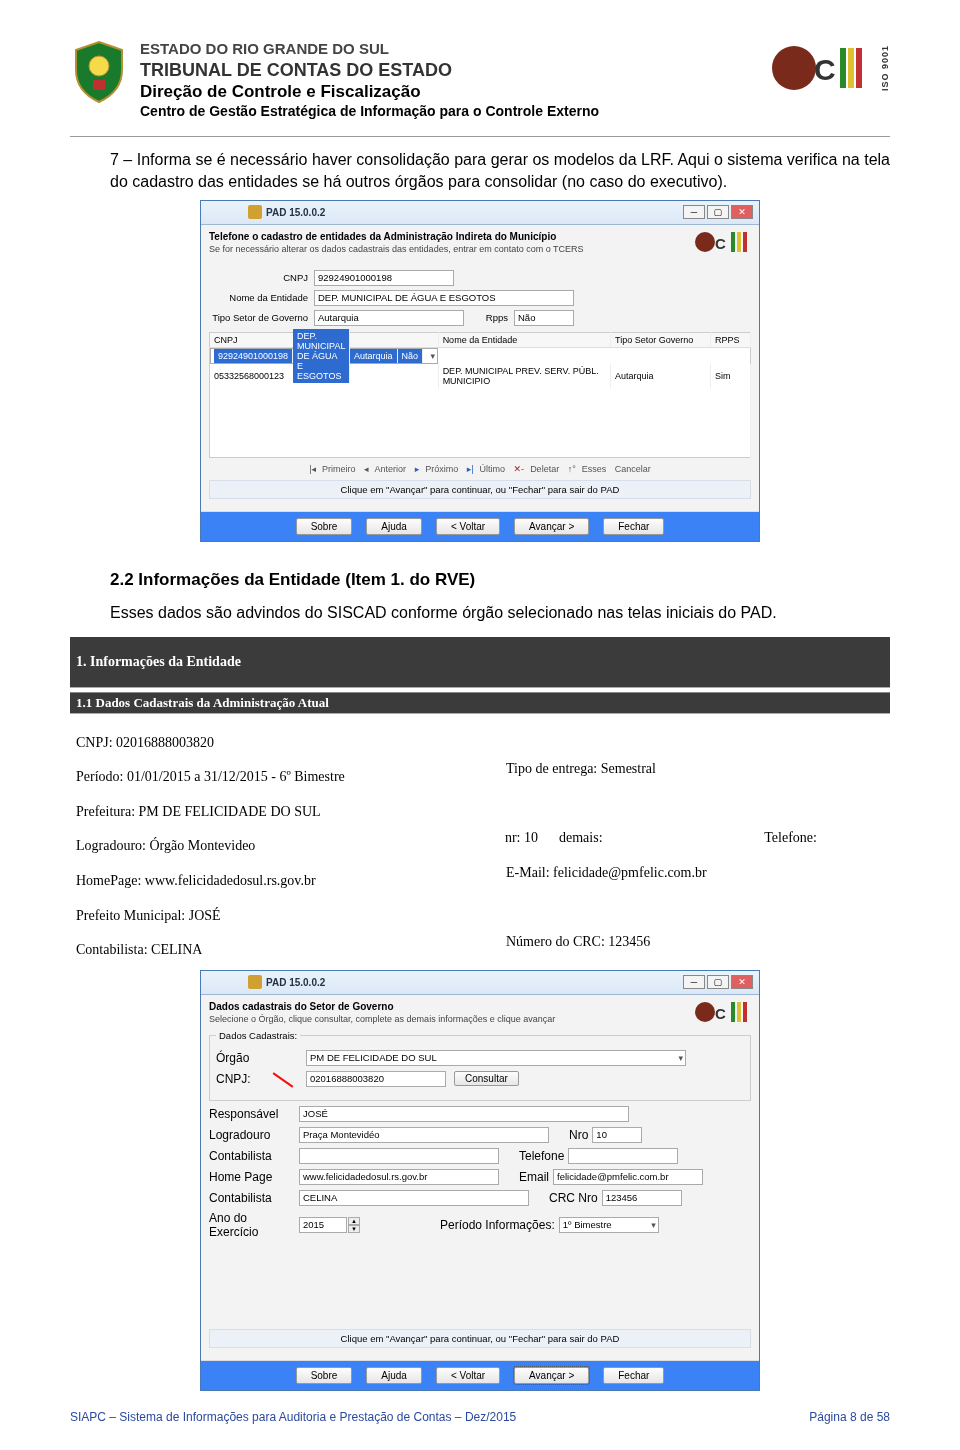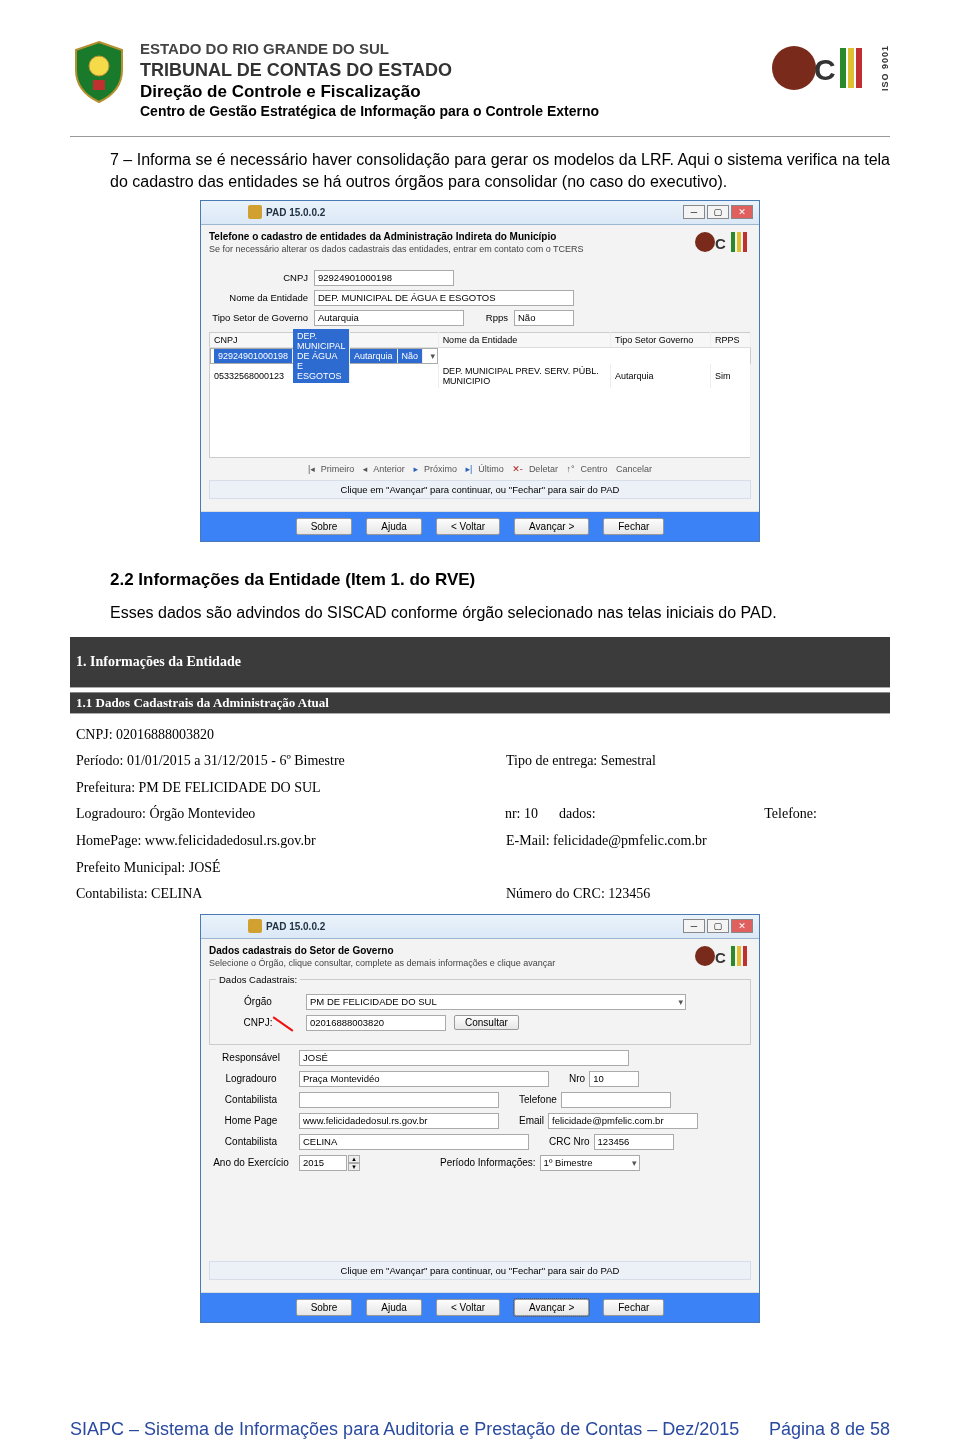--- a/index.html
+++ b/index.html
@@ -67,39 +67,39 @@
   .nav-red { color:#b02020; }
   .hint { text-align:center; font-size:9.5px; background:#ecf1f7; border:1px solid #d6deea; padding:3px; margin-bottom:6px;}
   .btn-row { display:flex; gap:14px; justify-content:center; padding:6px 0; background:#3b82f6; border-top:1px solid #ddd;}
   .dlg-btn { border:1px solid #999; background:linear-gradient(#fdfdfd,#e6e6e6); font-size:10px; padding:2px 14px; border-radius:2px; cursor:pointer;}
   
   .info-block { margin-top: 12px; }
   .dark-band { background:#3b3b3b; color:#fff; font-family:"Times New Roman",serif; font-size:14px; font-weight:bold; padding:17px 6px; border-bottom:1px solid #aaa; }
   .dark-sub { background:#3b3b3b; color:#fff; font-family:"Times New Roman",serif; font-size:13px; font-weight:bold; padding:2px 6px; border-top:1px solid #888; border-bottom:1px solid #aaa; margin-top:4px;}
   .info-grid { font-family:"Times New Roman",serif; font-size:14px; padding:8px 6px 4px 6px; line-height:1.9; }
   .info-row { display:flex; }
-  .info-row .c1 { width:430px; }
+  .info-row .c1 { width:430px;margin-top:8px; }
   .info-row .c2 { width:260px; }
   .info-row .c3 { width:120px; }
   
   .dialog2 { margin: 2px auto 0 auto; width: 560px; border:1px solid #4a7ab5; background:#f3f3f3; font-size:10px; }
   .frm-row2 { display:flex; align-items:center; margin:5px 0; }
-  .frm-row2 label { width:90px; text-align:center; padding-right:6px; font-size:10px; }
+  .frm-row2 label { width:90px; text-align:left; padding-right:6px; font-size:12px; }
   .frm-row2 input { border:1px solid #aaa; background:#fff; height:16px; font-size:9.5px; padding:0 3px; }
   .frm-row2 .mini-lbl { width:auto; padding:0 4px 0 20px; }
   .sel { border:1px solid #aaa; background:#fff; height:16px; font-size:9.5px; padding:0 14px 0 3px; position:relative; display:inline-flex; align-items:center;}
   .sel::after { content:"▾"; position:absolute; right:2px; font-size:9px; color:#555; }
   .red-slash { position:absolute; width:24px; height:2px; background:#e11; transform:rotate(35deg); }
   .spinner { display:inline-flex; align-items:center; }
   .spinner input{ width:48px; }
   .spinner .spn-btns{ display:flex; flex-direction:column; margin-left:1px;}
   .spinner .spn-btns span{ width:12px;height:8px;border:1px solid #aaa;background:#eee;font-size:7px;line-height:6px;text-align:center;}
   .blank-area { height:85px; background:#f3f3f3; }
   
-  .doc-footer { position:absolute; bottom:10px; left:70px; right:70px; font-size:18px; color:#2a4aa0; display:flex; justify-content:space-between; }
+  .doc-footer { position:absolute; bottom:26px; left:70px; right:70px; font-size:12px; color:#2a4aa0; display:flex; justify-content:space-between; }
 </style>
 </head>
 <body>
 
 <div class="page">
 
   <div class="doc-header">
     <div class="crest">
       <svg viewBox="0 0 58 64">
         <path d="M29 2 L52 10 V30 C52 46 42 56 29 62 C16 56 6 46 6 30 V10 Z" fill="#1a7a2b" stroke="#b59030" stroke-width="2"></path>
@@ -195,21 +195,21 @@
               <td colspan="4" style="height:70px"></td>
             </tr>
         </tbody>
       </table>
       <div class="nav-row">
         <span>|◂</span><span>Primeiro</span>
         <span>◂</span><span>Anterior</span>
         <span class="nav-blue">▸</span><span>Próximo</span>
         <span class="nav-blue">▸|</span><span>Último</span>
         <span class="nav-red">✕-</span><span>Deletar</span>
-        <span>↑°</span><span>Centro</span>
+        <span>↑°</span><span>Esses</span>
         <span>Cancelar</span>
       </div>
       <div class="hint">Clique em "Avançar" para continuar, ou "Fechar" para sair do PAD</div>
     </div>
     <div class="btn-row">
       <button class="dlg-btn">Sobre</button>
       <button class="dlg-btn">Ajuda</button>
       <button class="dlg-btn">&lt; Voltar</button>
       <button class="dlg-btn">Avançar &gt;</button>
       <button class="dlg-btn">Fechar</button>
@@ -228,21 +228,21 @@
         </div>
       <div class="info-row">
         <div class="c1">Período: 01/01/2015 a 31/12/2015 - 6º Bimestre</div>
         <div class="c2">Tipo de entrega: Semestral</div>
       </div>
       <div class="info-row">
           <div class="c1">Prefeitura: PM DE  FELICIDADE DO SUL</div>
         </div>
       <div class="info-row">
         <div class="c1">Logradouro: Órgão Montevideo</div>
-        <div class="c2"><span>nr: 10</span>&nbsp;&nbsp;&nbsp;&nbsp;&nbsp;&nbsp;<span>dados:</span></div>
+        <div class="c2"><span>nr: 10</span>&nbsp;&nbsp;&nbsp;&nbsp;&nbsp;&nbsp;<span>demais:</span></div>
         <div class="c3">Telefone:</div>
       </div>
       <div class="info-row">
         <div class="c1">HomePage: www.felicidadedosul.rs.gov.br</div>
         <div class="c2">E-Mail: felicidade@pmfelic.com.br</div>
       </div>
       <div class="info-row">
           <div class="c1">Prefeito Municipal: JOSÉ</div>
         </div>
       <div class="info-row">

